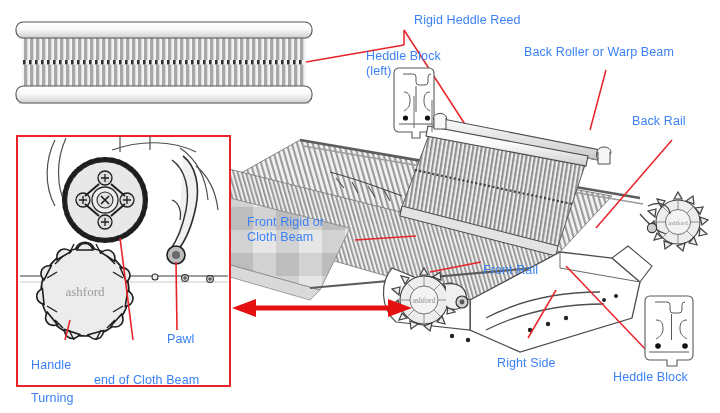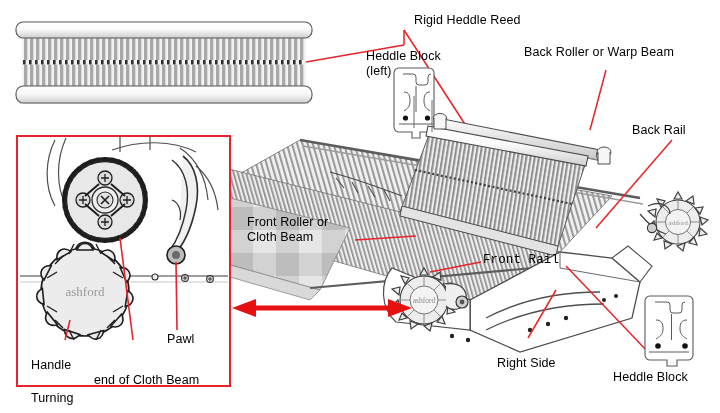--- a/index.html
+++ b/index.html
@@ -1,20 +1,20 @@
 <!DOCTYPE html>
 <html><head>
 <meta charset="utf-8">
 <style>
   html,body{margin:0;padding:0;background:#ffffff;}
   body{width:720px;height:413px;position:relative;overflow:hidden;
        font-family:"Liberation Sans",sans-serif;}
   #stage{position:absolute;left:0;top:0;width:720px;height:413px;}
   #stage svg{position:absolute;left:0;top:0;}
-  .lbl{position:absolute;color:#000000;font-size:12.5px;line-height:13.6px;
+  .lbl{position:absolute;color:#3b82f6;font-size:12.5px;line-height:13.6px;
        font-family:"Liberation Sans",sans-serif;letter-spacing:.1px;white-space:pre;}
 </style>
 </head>
 <body>
 
 <div id="stage">
 
 <svg width="720" height="413" viewBox="0 0 720 413">
   <defs>
 
@@ -485,26 +485,26 @@
 
 </svg>
 
 <div class="lbl" style="left:414px;top:14px;">Rigid Heddle Reed</div>
 
 <div class="lbl" style="left:366px;top:50px;">Heddle Block</div>
 <div class="lbl" style="left:366px;top:65px;">(left)</div>
 
 <div class="lbl" style="left:524px;top:46px;">Back Roller or Warp Beam</div>
 
-<div class="lbl" style="left:632px;top:124px;">Back Rail</div>
-
-<div class="lbl" style="left:247px;top:216px;">Front Roller or</div>
+<div class="lbl" style="left:632px;top:115px;">Back Rail</div>
+
+<div class="lbl" style="left:247px;top:216px;">Front Rigid or</div>
 <div class="lbl" style="left:247px;top:231px;">Cloth Beam</div>
 
-<div class="lbl" style="left:483px;top:254px;font-family:Liberation Mono, monospace;">Front Rail</div>
+<div class="lbl" style="left:483px;top:264px;">Front Rail</div>
 
 <div class="lbl" style="left:497px;top:357px;">Right Side</div>
 
 <div class="lbl" style="left:613px;top:371px;">Heddle Block</div>
 <div class="lbl" style="left:613px;top:386px;margin-top:40px;">(right)</div>
 
 <div class="lbl" style="left:31px;top:344px;margin-top:48px;">Turning</div>
 <div class="lbl" style="left:31px;top:359px;">Handle</div>
 
 <div class="lbl" style="left:94px;top:374px;">end of Cloth Beam</div>

